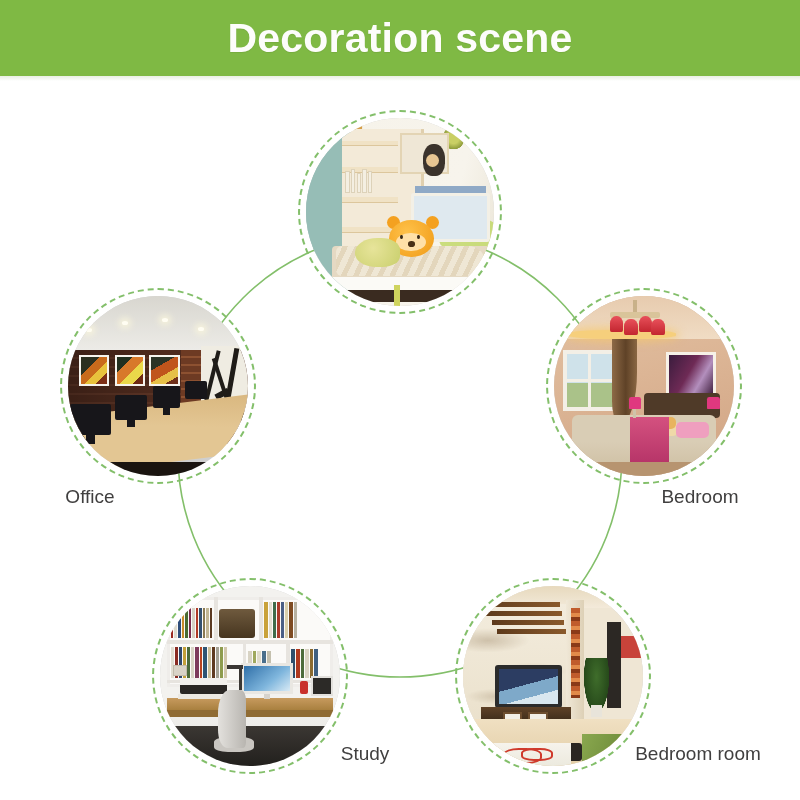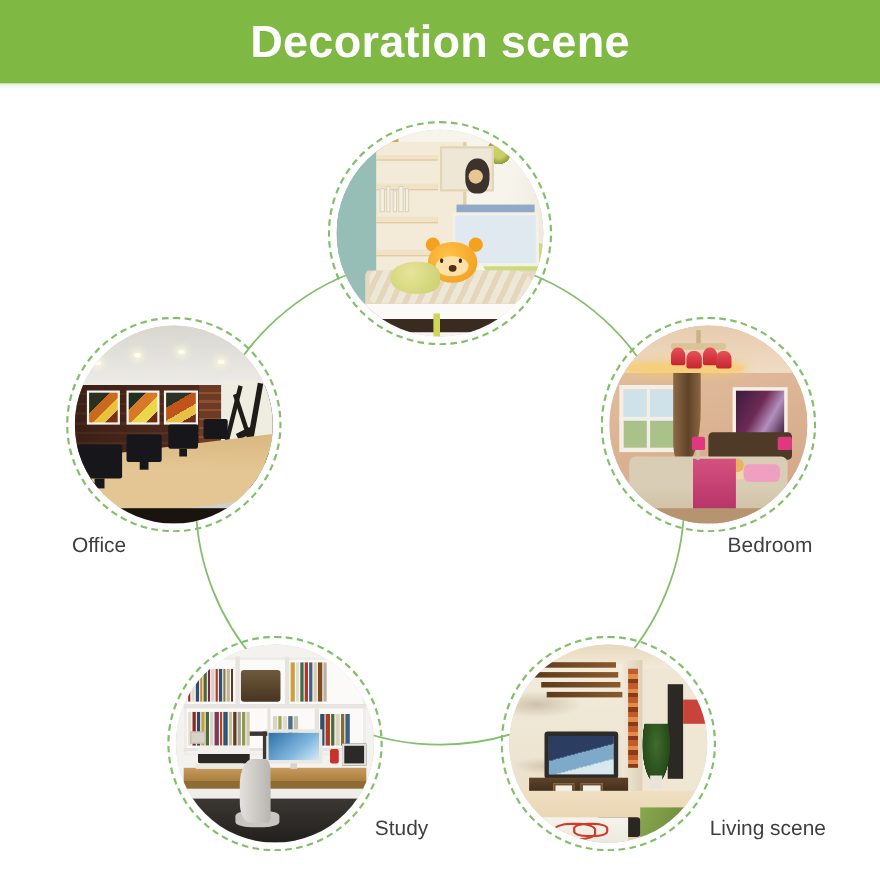--- a/index.html
+++ b/index.html
@@ -317,21 +317,21 @@
         <div class="lv-drawer" style="left:36%;"></div>
         <div class="lv-floor"></div>
         <div class="lv-green"></div>
         <div class="lv-sofa-dark"></div>
         <div class="lv-rug"></div>
         <div class="lv-rug-line" style="left:22%;bottom:1%;width:22%;height:9%;"></div>
         <div class="lv-rug-line" style="left:32%;bottom:3%;width:18%;height:7%;"></div>
       </div>
     </div>
   </div>
-  <div class="label" style="left:608px; top:662px; width:180px; text-align:center;">Living scene</div>
+  <div class="label" style="left:608px; top:662px; width:180px; text-align:center;">Bedroom room</div>
 
   <div class="node" style="left:152px; top:497px; width:196px; height:196px;">
     <div class="ring" style="width:196px;height:196px;"></div>
     <div class="photo" style="left:8px; top:8px; width:180px; height:180px;">
       <div class="scene">
         <div class="st-wall"></div>
         <div class="st-case"></div>
         <div class="st-div" style="left:4%;top:30%;width:92%;height:2%;"></div>
         <div class="st-div" style="left:4%;top:52%;width:92%;height:2%;"></div>
         <div class="st-div" style="left:30%;top:6%;width:2%;height:24%;"></div>

